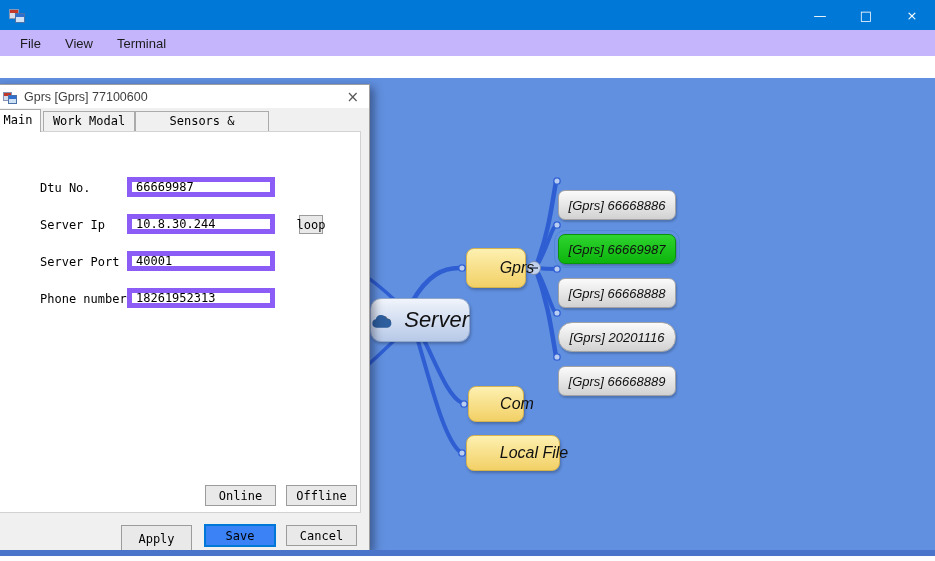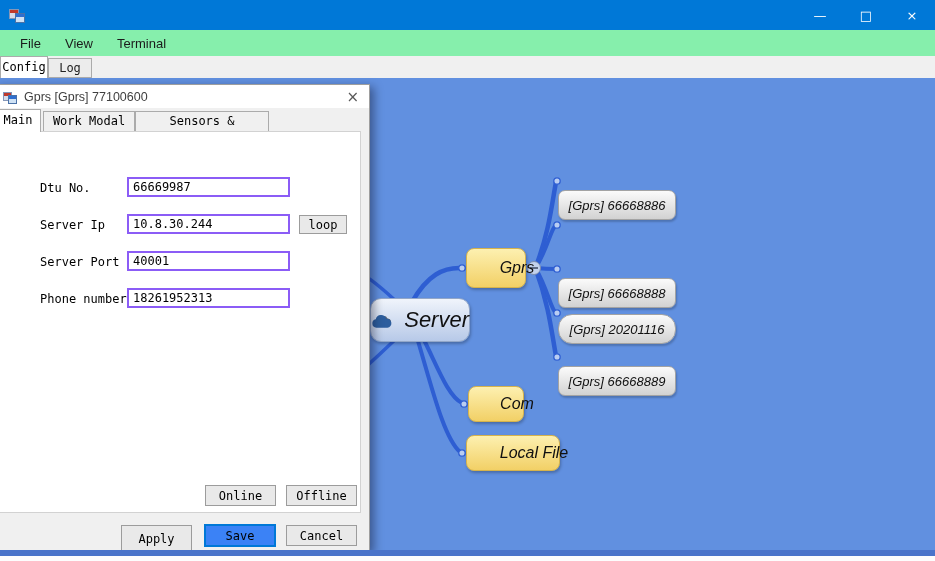--- a/index.html
+++ b/index.html
@@ -7,21 +7,21 @@
   #screen { position:relative; width:935px; height:561px; overflow:hidden; background:#ffffff; }
 
   
   .titlebar { position:absolute; left:0; top:0; width:935px; height:30px; background:#0078d7;
               display:flex; align-items:center; color:#fff; }
   .app-icon { width:16px; height:16px; margin-left:9px; position:relative; }
   .title-text { margin-left:8px; font-size:13px; letter-spacing:.2px; }
   .win-controls { margin-left:auto; display:flex; height:30px; }
   .win-btn { width:46px; height:30px; display:flex; align-items:center; justify-content:center;
              font-size:13px; color:#fff; font-family:"DejaVu Sans", sans-serif; }
-  .menubar { position:absolute; left:0; top:30px; width:935px; height:26px; background:#86efac;
+  .menubar { position:absolute; left:0; top:30px; width:935px; height:26px; background:#c4b5fd;
              display:flex; align-items:center; }
   .menu-item { font-size:13px; color:#1b1b1b; padding:4px 10px; margin-left:4px; }
   .menu-item:first-child { margin-left:10px; }
   .tabstrip { position:absolute; left:0; top:56px; width:935px; height:22px; background:#f0f0f0; }
   .main-tab { position:absolute; font-family:"DejaVu Sans Mono", monospace; font-size:12px;
               text-align:center; border:1px solid #ababab; }
   .main-tab.sel { left:0; top:0; width:48px; height:22px; background:#ffffff; border-bottom:none; z-index:2; line-height:20px; }
   .main-tab.unsel { left:48px; top:2px; width:44px; height:20px; background:#ececec; line-height:18px; color:#222; }
 
   
@@ -53,26 +53,26 @@
   .dlg-tabs { position:absolute; left:0; top:24px; width:100%; height:23px; }
   .dlg-tab { position:absolute; font-family:"DejaVu Sans Mono", monospace; font-size:12px;
              text-align:center; border:1px solid #ababab; background:#f0f0f0; }
   .dlg-tab.sel { left:0; top:0; width:46px; height:23px; background:#fff; border-bottom:none; z-index:2; line-height:21px; }
   .dlg-tab.t2 { left:48px; top:2px; width:92px; height:21px; line-height:19px; }
   .dlg-tab.t3 { left:140px; top:2px; width:134px; height:21px; line-height:19px; }
   .dlg-body { position:absolute; left:3px; top:46px; width:363px; height:382px; background:#ffffff;
               border:1px solid #d2d2d2; }
   .field-label { position:absolute; left:41px; font-family:"DejaVu Sans Mono", monospace;
                  font-size:12px; color:#000; line-height:20px; }
-  .txt { position:absolute; left:128px; width:163px; height:20px; border:2px solid #8b5cf6;
+  .txt { position:absolute; left:128px; width:148px; height:20px; border:5px solid #8b5cf6;
          font-family:"DejaVu Sans Mono", monospace; font-size:12px; padding:1px 4px; background:#fff; color:#000; }
   .btn { position:absolute; background:#e9e9e9; border:1px solid #9c9c9c;
          font-family:"DejaVu Sans Mono", monospace; font-size:12px; color:#000;
          display:flex; align-items:center; justify-content:center; }
-  .btn-loop { left:300px; top:83px; width:48px; height:19px; }
+  .btn-loop { left:300px; top:83px; width:24px; height:19px; }
   .btn-online { left:206px; top:353px; width:71px; height:21px; }
   .btn-offline { left:287px; top:353px; width:71px; height:21px; }
   .btn-apply { left:126px; top:440px; width:71px; height:27px; }
   .btn-save  { left:209px; top:439px; width:72px; height:23px; border:2px solid #0078d7; background:#3b82f6; }
   .btn-cancel{ left:291px; top:440px; width:71px; height:21px; }
 
   
   .strip-dark { position:absolute; left:0; top:550px; width:935px; height:6px; background:#4a74ca; }
   .strip-white{ position:absolute; left:0; top:556px; width:935px; height:5px; background:#fdfdfd; }
 
@@ -98,24 +98,20 @@
       <div class="win-btn">×</div>
     </div>
   </div>
 
   <div class="menubar">
     <div class="menu-item">File</div>
     <div class="menu-item">View</div>
     <div class="menu-item">Terminal</div>
   </div>
 
-  <div class="tabstrip">
-    <div class="main-tab sel">Config</div>
-    <div class="main-tab unsel">Log</div>
-  </div>
 
   <div id="map">
     <svg id="edges" width="935" height="472">
       <g stroke="#2e5ed2" fill="none">
 
         <path d="M 399,226 C 382,210 370,200 360,195" stroke-width="3.5"></path>
         <path d="M 399,258 C 384,272 372,284 362,292" stroke-width="3.5"></path>
 
         <path d="M 412,224 C 428,196 444,190 459,190" stroke-width="4.5"></path>
         <path d="M 424,262 C 438,290 448,318 462,325" stroke-width="4"></path>
@@ -160,24 +156,27 @@
     <div class="node node-branch" style="left:468px; top:308px; width:56px; height:36px;">
       <span>Com</span>
     </div>
     <div class="node node-branch" style="left:466px; top:357px; width:94px; height:36px;">
       <span>Local File</span>
     </div>
 
     <div class="node node-child" style="left:558px; top:88px;">
       <span>[Gprs] 66668886</span>
     </div>
+    <div class="node node-child selected" style="left:558px; top:132px;">
+      <span>[Gprs] 66669987</span>
+    </div>
     <div class="node node-child" style="left:558px; top:176px;">
       <span>[Gprs] 66668888</span>
     </div>
-    <div class="node node-child" style="left:558px; top:212px;border-radius:14px;">
+    <div class="node node-child" style="left:558px; top:220px;border-radius:14px;">
       <span>[Gprs] 20201116</span>
     </div>
     <div class="node node-child" style="left:558px; top:264px;">
       <span>[Gprs] 66668889</span>
     </div>
   </div>
 
   <div id="dialog">
     <div class="dlg-titlebar">
       <div class="dlg-icon">

